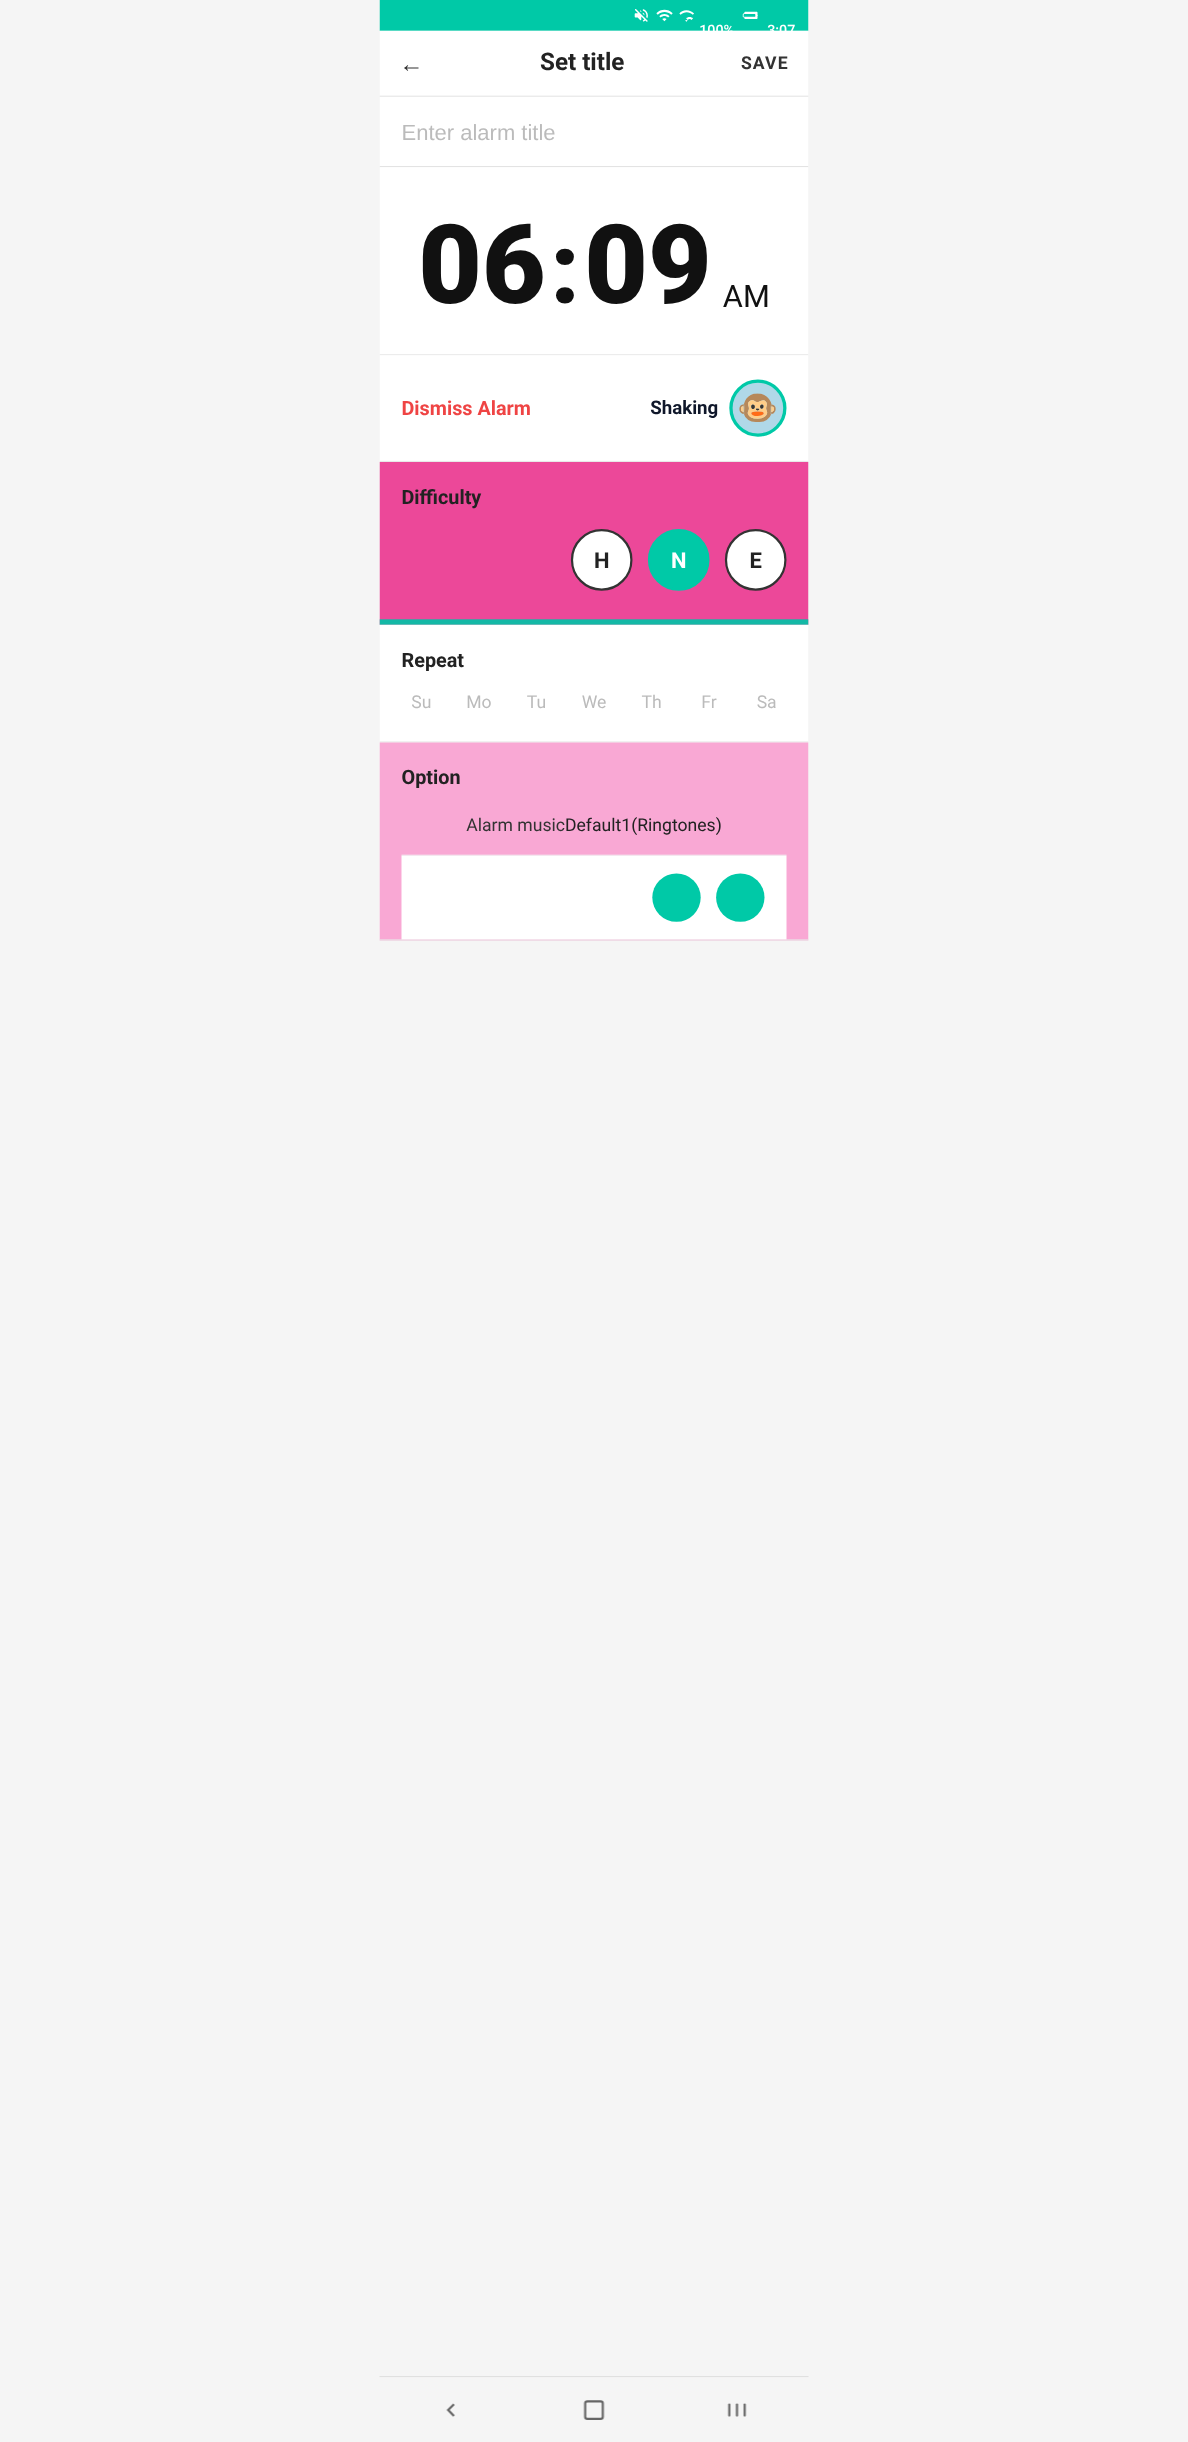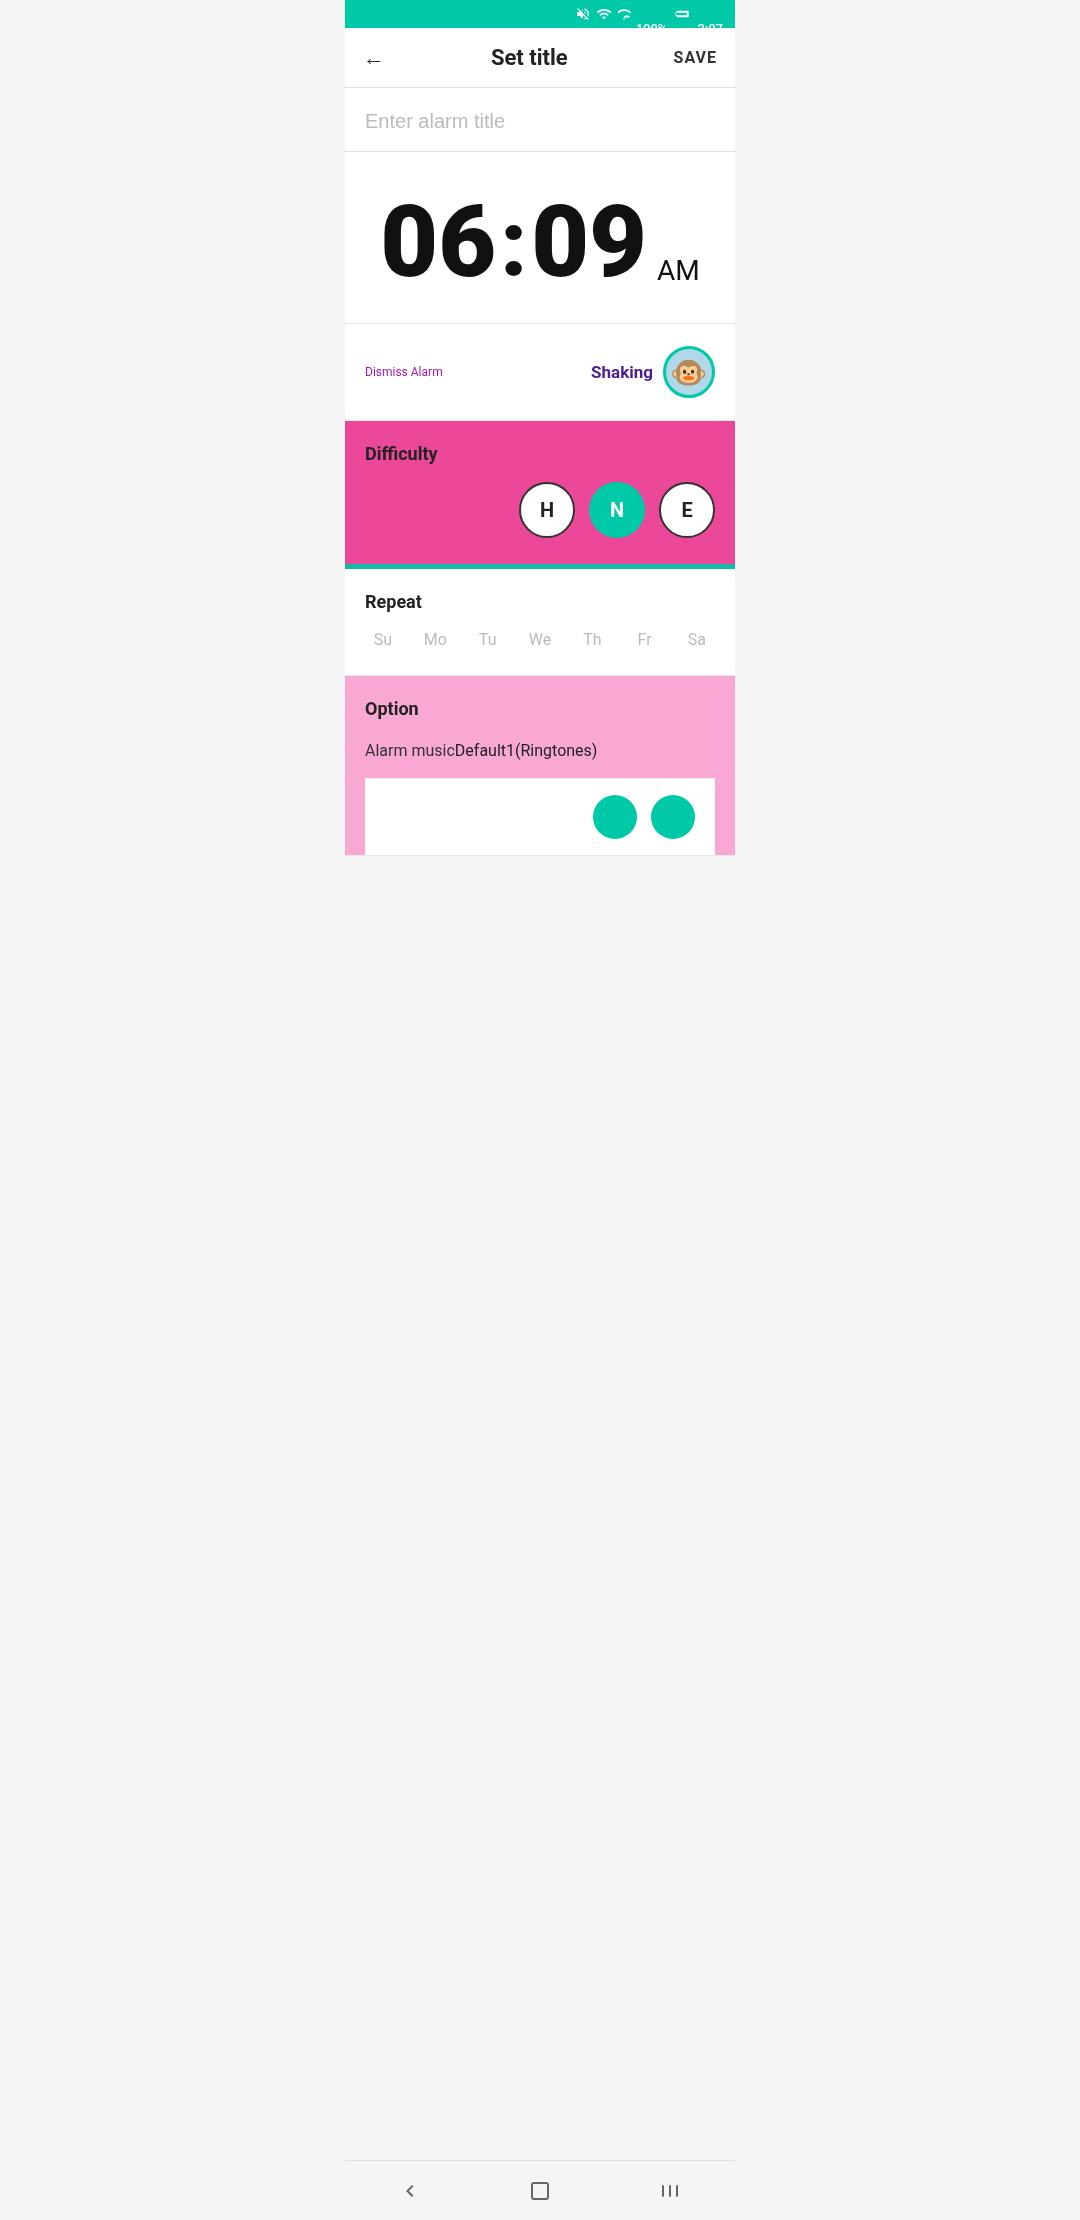--- a/index.html
+++ b/index.html
@@ -121,33 +121,33 @@
     
     .dismiss-section {
       background: #ffffff;
       padding: 22px 20px 22px 20px;
       display: flex;
       align-items: center;
       justify-content: space-between;
       border-bottom: 1px solid #e8e8e8;
     }
     .dismiss-label {
-      font-size: 12px;
-      font-weight: normal;
-      color: #a21caf;
+      font-size: 18px;
+      font-weight: bold;
+      color: #ef4444;
     }
     .dismiss-right {
       display: flex;
       align-items: center;
       gap: 10px;
     }
     .dismiss-method {
       font-size: 17px;
       font-weight: bold;
-      color: #4c1d95;
+      color: #0f172a;
     }
     .dismiss-avatar {
       width: 52px;
       height: 52px;
       border-radius: 50%;
       border: 3px solid #00c9a7;
       background: #b0d8e8;
       display: flex;
       align-items: center;
       justify-content: center;
@@ -232,21 +232,21 @@
     }
     .option-label {
       font-size: 18px;
       font-weight: bold;
       color: #222;
       margin-bottom: 4px;
     }
     .option-row {
       display: flex;
       align-items: center;
-      justify-content: flex-start;
+      justify-content: center;
       padding: 18px 0;
       border-bottom: 1px solid #f0f0f0;
     }
     .option-row-label {
       font-size: 16px;
       color: #333;
     }
     .option-row-value {
       font-size: 16px;
       color: #222;

